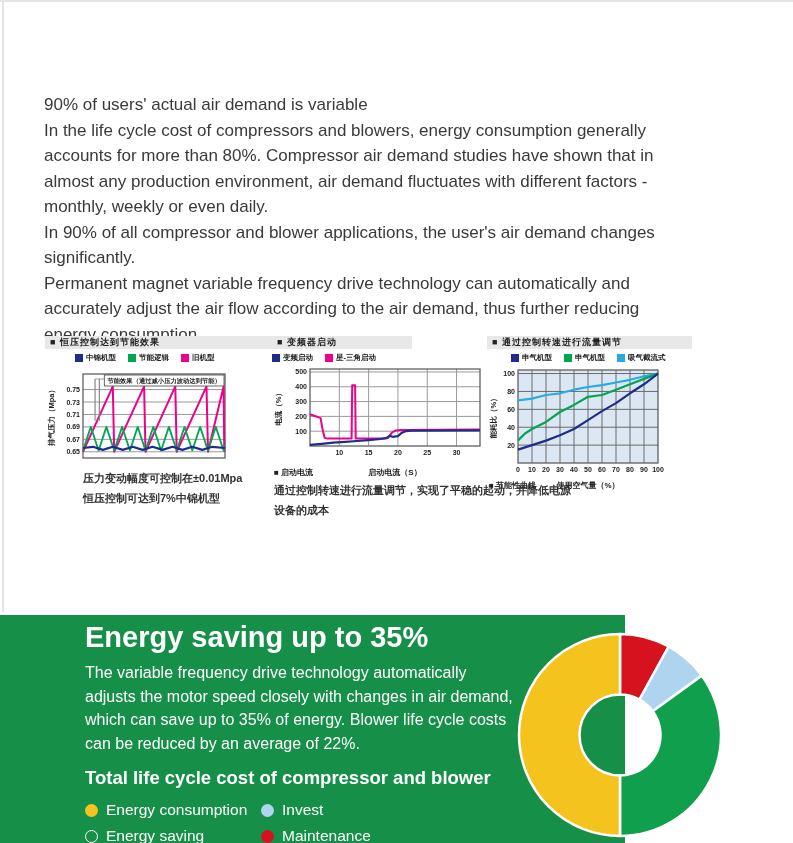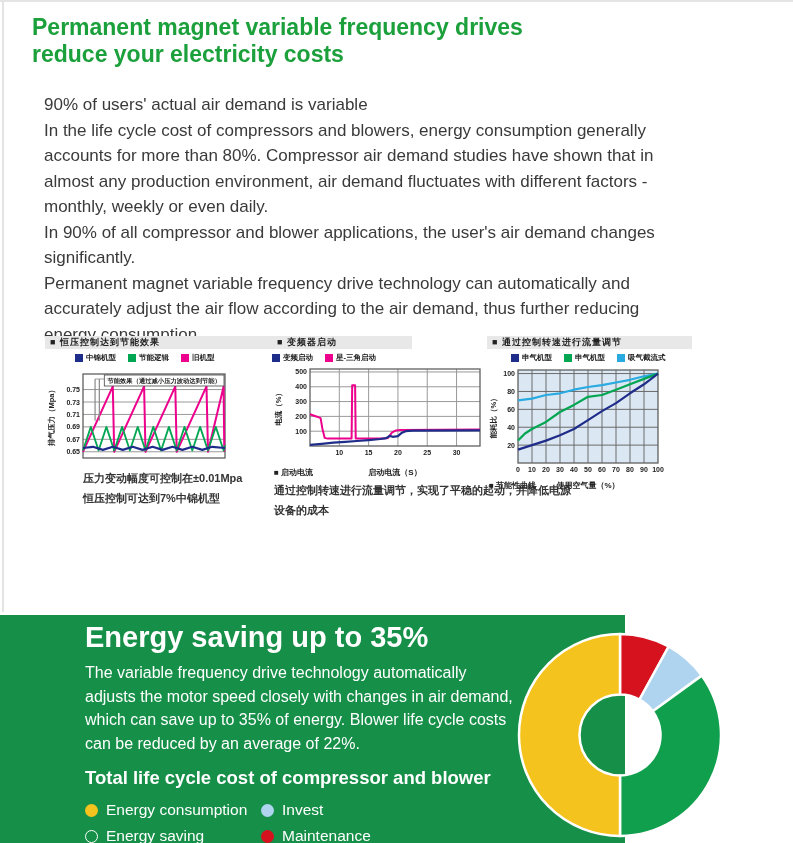--- a/index.html
+++ b/index.html
@@ -56,24 +56,20 @@
 
   #donut { position: absolute; left: 514px; top: 629px; }
 </style>
 </head>
 <body>
 
 <div class="page">
   <div class="top-rule"></div>
   <div class="left-rule"></div>
 
-  <h1 class="title">
-    <span>Permanent magnet variable frequency drives</span>
-    <span>reduce your electricity costs</span>
-  </h1>
 
   <div class="intro">
     <p>90% of users' actual air demand is variable</p>
     <p>In the life cycle cost of compressors and blowers, energy consumption generally accounts for more than 80%. Compressor air demand studies have shown that in almost any production environment, air demand fluctuates with different factors - monthly, weekly or even daily.</p>
     <p>In 90% of all compressor and blower applications, the user's air demand changes significantly.</p>
     <p>Permanent magnet variable frequency drive technology can automatically and accurately adjust the air flow according to the air demand, thus further reducing energy consumption.</p>
   </div>
 
   <figure class="fig" id="fig1" style="left:45px; width:215px;">
     <div class="strip" style="width:238px;">■ 恒压控制达到节能效果</div>

